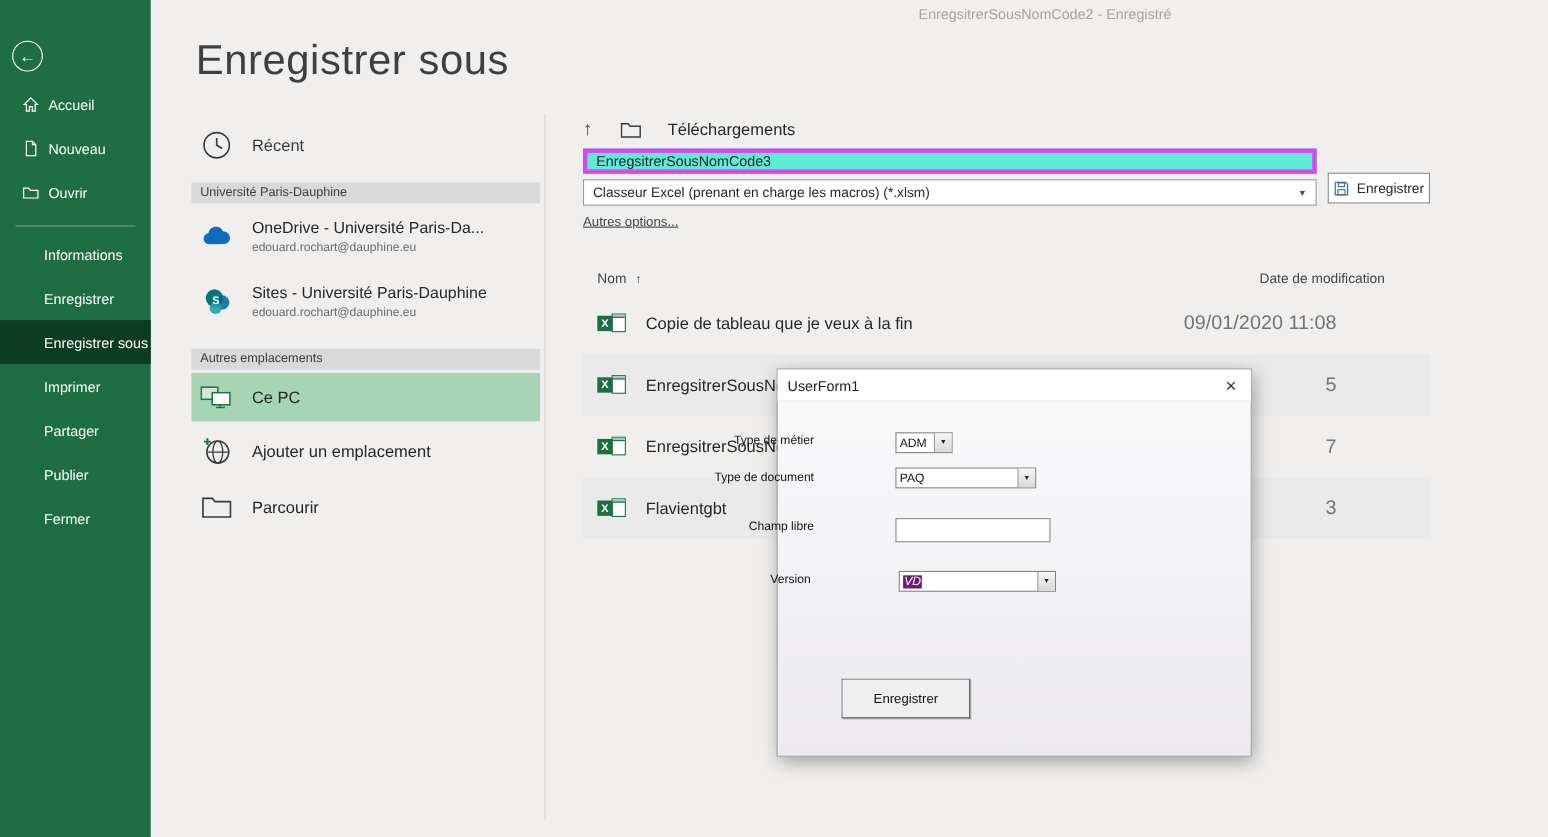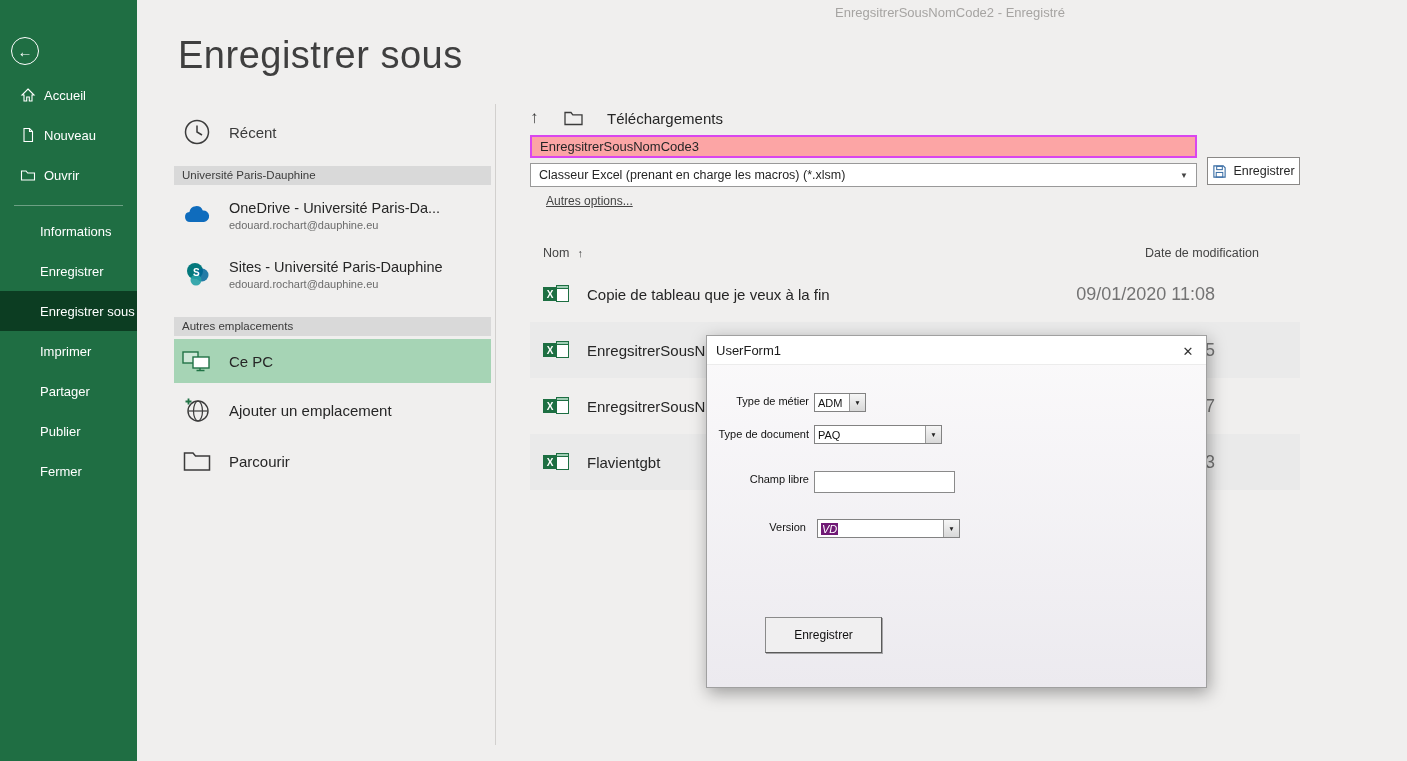--- a/index.html
+++ b/index.html
@@ -44,46 +44,46 @@
   .row-add { margin-top:4px; }
   .row-browse { height:48px; margin-top:4px; }
   .vdivider { position:absolute; left:495px; top:104px; width:1px; height:641px; background:#d2d0ce; }
 
   
   .save-panel { position:absolute; left:530px; top:104px; width:770px; }
   .crumb { display:flex; align-items:center; height:28px; }
   .up-arrow { font-size:17px; color:#3b3b3b; width:18px; cursor:pointer; }
   .crumb-folder { margin-left:16px; display:flex; }
   .crumb-text { margin-left:24px; font-size:15px; color:#262626; cursor:pointer; }
-  .filename { position:absolute; left:0; top:31px; width:667px; height:23px; border:2px solid #d946ef; background:#fca5a5; font-size:13px; padding:0 8px; font-family:inherit; color:#262626; }
+  .filename { position:absolute; left:0; top:31px; width:667px; height:23px; border:4px solid #d946ef; background:#5eead4; font-size:13px; padding:0 8px; font-family:inherit; color:#262626; }
   .filetype { position:absolute; left:0; top:59px; width:667px; height:24px; border:1px solid #999; background:#fff; display:flex; align-items:center; cursor:pointer; }
   .filetype .ft-val { flex:1; font-size:12.5px; padding-left:8px; color:#262626; white-space:nowrap; overflow:hidden; }
   .filetype .dd { font-size:8px; color:#444; margin-right:8px; }
   .bs-save-btn { position:absolute; left:677px; top:53px; width:93px; height:28px; background:#fff; border:1px solid #8a8886;
                  display:flex; align-items:center; justify-content:center; gap:6px; font-size:12.5px; font-family:inherit; color:#262626; cursor:pointer; }
-  .more-opt { position:absolute; left:16px; top:90px; font-size:12px; color:#444; text-decoration:underline; cursor:pointer; }
+  .more-opt { position:absolute; left:0; top:90px; font-size:12px; color:#444; text-decoration:underline; cursor:pointer; }
 
   .thead { position:absolute; left:0; top:138px; width:770px; height:24px; font-size:12.5px; color:#444; }
   .th-name { position:absolute; left:13px; top:4px; cursor:pointer; }
   .sort-ic { font-size:11px; margin-left:8px; }
   .th-date { position:absolute; left:615px; top:4px; cursor:pointer; }
 
   .frows { position:absolute; left:0; top:162px; width:770px; }
   .frow { position:relative; height:56px; display:flex; align-items:center; cursor:pointer; }
   .frow.alt { background:#eaeaea; }
   .xlsicon { position:relative; width:26px; height:24px; margin:0 18px 0 13px; flex:none; }
   .xlsicon .sheet { position:absolute; right:0; top:3px; width:13px; height:17px; background:#fff; border:1px solid #1d6f42; }
   .xlsicon .sheet i { display:block; height:3px; background:#9fcdb4; border-bottom:1px solid #1d6f42; }
   .xlsicon .xbox { position:absolute; left:0; top:5px; width:14px; height:14px; background:#1d6f42; color:#fff; font-size:10px; font-weight:bold;
                    display:flex; align-items:center; justify-content:center; font-style:normal; }
   .fname { font-size:15px; color:#262626; white-space:nowrap; }
   .fdate { position:absolute; right:85px; top:50%; transform:translateY(-50%); font-size:18px; color:#737373;padding-left:16px; }
 
   
-  .userform { position:absolute; left:706px; top:335px; width:501px; height:353px; background:linear-gradient(#fbfafb,#eceaef);
+  .userform { position:absolute; left:706px; top:335px; width:432px; height:353px; background:linear-gradient(#fbfafb,#eceaef);
               border:1px solid #a0a0a0; box-shadow:2px 5px 16px rgba(0,0,0,.35); z-index:10; }
   .uf-titlebar { position:absolute; left:0; top:0; right:0; height:29px; background:#fff; border-bottom:1px solid #ececec;
                  display:flex; align-items:center; cursor:default; }
   .uf-title { font-size:13px; color:#1a1a1a; padding-left:9px; }
   .uf-close { position:absolute; right:6px; top:4px; width:24px; height:22px; display:flex; align-items:center; justify-content:center;
               font-size:13px; color:#333; cursor:pointer; }
   .uf-label { position:absolute; font-size:11px; color:#111; white-space:nowrap; }
   .combo { position:absolute; height:19px; background:#fff; border:1px solid #828282; display:flex; align-items:stretch; cursor:pointer; }
   .combo .val { flex:1; font-size:11px; line-height:16px; padding:1px 3px 0 3px; white-space:nowrap; overflow:hidden; color:#111; }
   .combo .btn { width:16px; background:linear-gradient(#f6f6f6,#d8d8d8); border-left:1px solid #9a9a9a;

